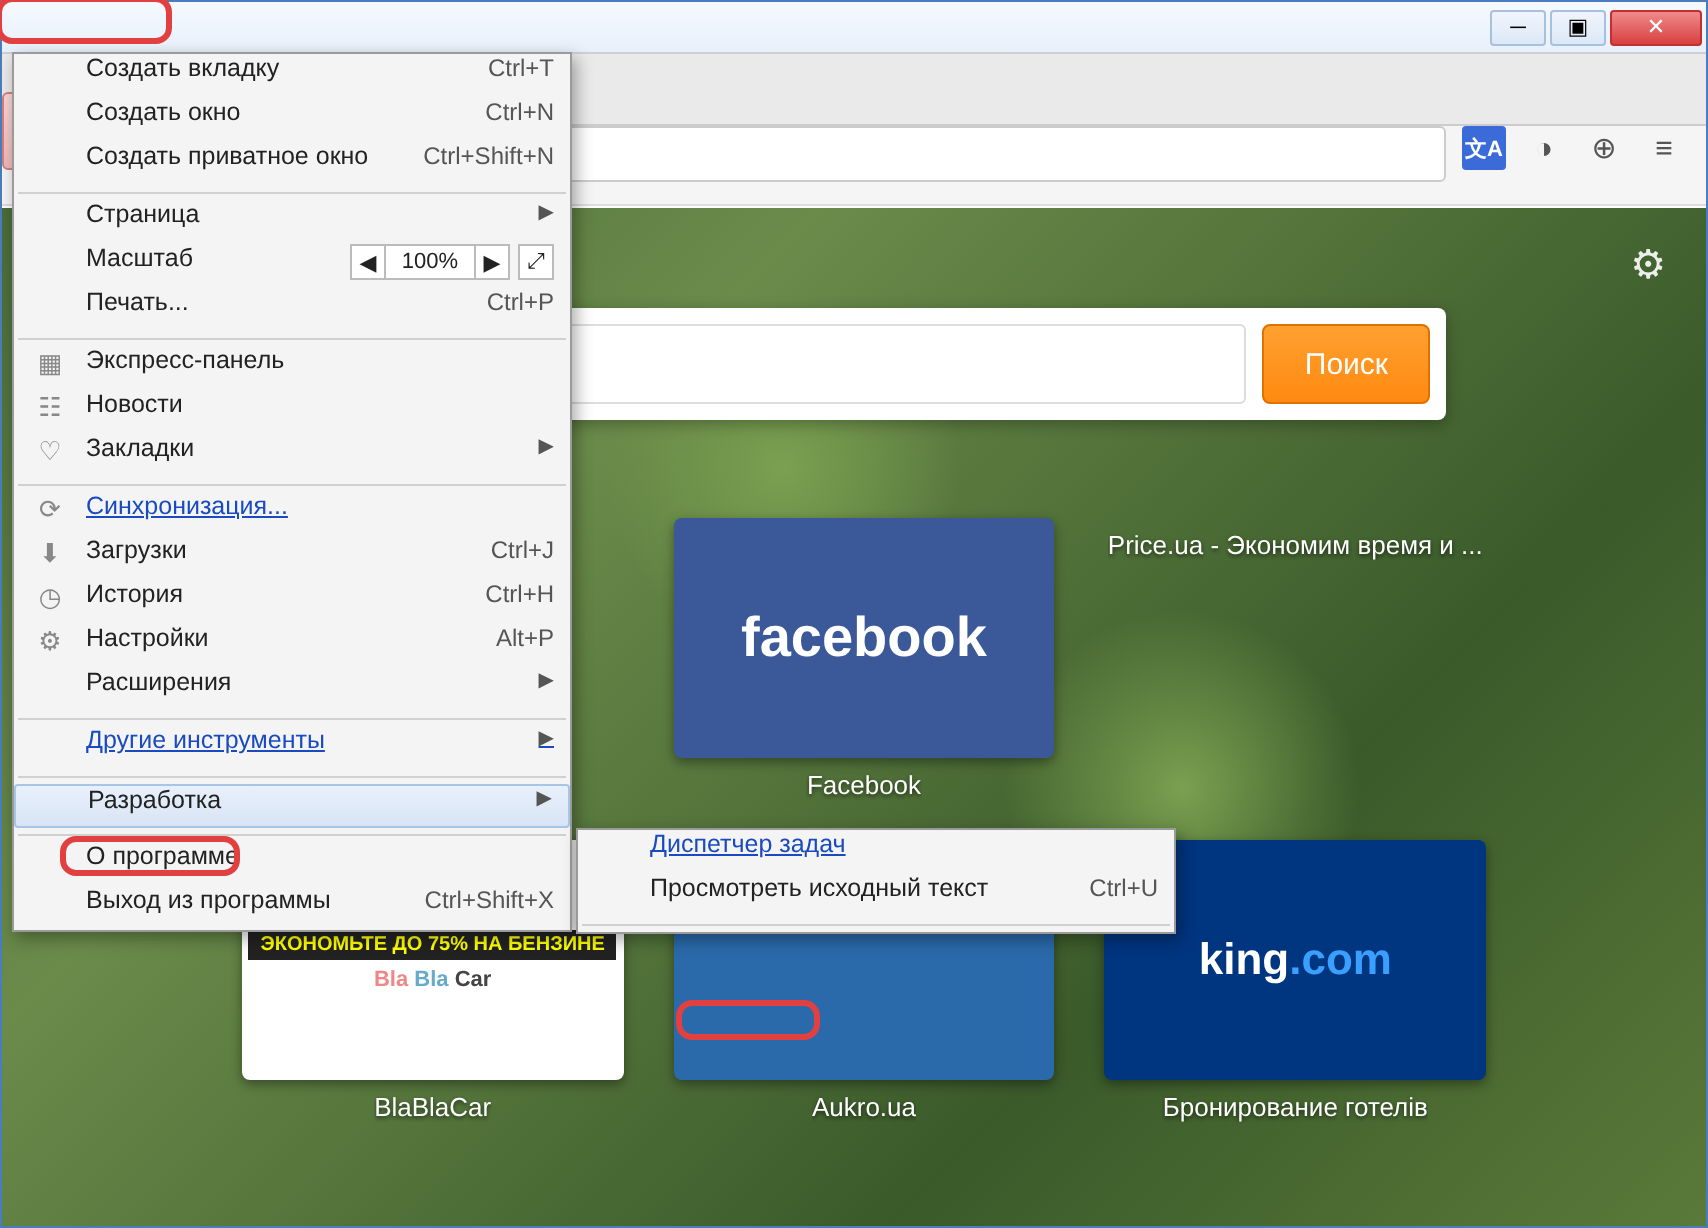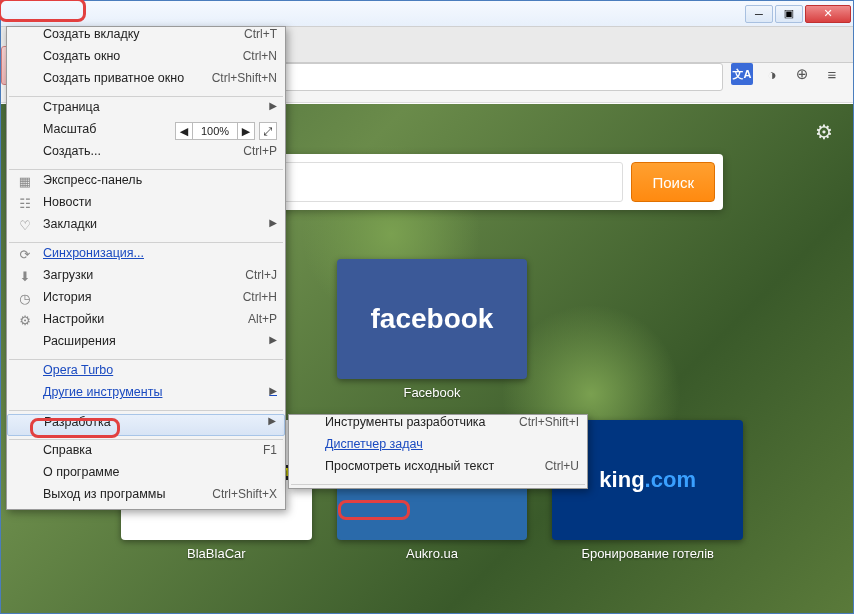--- a/index.html
+++ b/index.html
@@ -97,20 +97,21 @@
     <div class="dials">
       <div class="dial" style="visibility:hidden">
           <div class="tile"></div>
           <div class="dial-label">x</div>
         </div>
       <div class="dial">
         <div class="tile fb">facebook</div>
         <div class="dial-label">Facebook</div>
       </div>
       <div class="dial">
+        <div class="dial-label">Price.ua - Экономим время и ...</div>
       </div>
       <div class="dial">
         <div class="tile blabla">
           <div style="background:#222;color:#ff0;padding:2px 6px;font-size:10px">ЭКОНОМЬТЕ ДО 75% НА БЕНЗИНЕ</div>
           <div style="margin-top:4px"><span style="color:#e88">Bla</span> <span style="color:#6ac">Bla</span> <span style="color:#444">Car</span></div>
         </div>
         <div class="dial-label">BlaBlaCar</div>
       </div>
       <div class="dial">
         <div class="tile aukro"></div>
@@ -156,21 +157,21 @@
   <div class="dd-row">
     <span>Масштаб</span>
     <span class="zoom-ctl">
       <span class="zb">◀</span>
       <span class="zv">100%</span>
       <span class="zb">▶</span>
       <span class="ze">⤢</span>
     </span>
   </div>
   <div class="dd-row">
-      <span>Создать...</span>
+      <span>Печать...</span>
       <span class="sc">Ctrl+P</span>
     </div>
   <div class="dd-sep"></div>
   <div class="dd-row">
       <span class="ico">▦</span>
       <span>Экспресс-панель</span>
     </div>
   <div class="dd-row">
       <span class="ico">☷</span>
       <span>Новости</span>
@@ -199,50 +200,39 @@
       <span class="ico">⚙</span>
       <span>Настройки</span>
       <span class="sc">Alt+P</span>
     </div>
   <div class="dd-row">
       <span>Расширения</span>
       <span class="arr">▶</span>
     </div>
   <div class="dd-sep"></div>
   <div class="dd-row link">
-      <span>Opera Turbo</span>
-    </div>
-  <div class="dd-row link">
       <span>Другие инструменты</span>
       <span class="arr">▶</span>
     </div>
   <div class="dd-sep"></div>
   <div class="dd-row hl">
       <span>Разработка</span>
       <span class="arr">▶</span>
     </div>
   <div class="dd-sep"></div>
   <div class="dd-row">
-      <span>Справка</span>
-      <span class="sc">F1</span>
-    </div>
-  <div class="dd-row">
       <span>О программе</span>
     </div>
   <div class="dd-row">
       <span>Выход из программы</span>
       <span class="sc">Ctrl+Shift+X</span>
     </div>
 </div>
 
 <div class="sub">
-  <div class="dd-row">
-      <span>Инструменты разработчика</span>
-      <span class="sc">Ctrl+Shift+I</span>
-    </div>
   <div class="dd-row link">
       <span>Диспетчер задач</span>
     </div>
   <div class="dd-row">
       <span>Просмотреть исходный текст</span>
       <span class="sc">Ctrl+U</span>
     </div>
   <div class="dd-sep"></div>
 </div>
 

